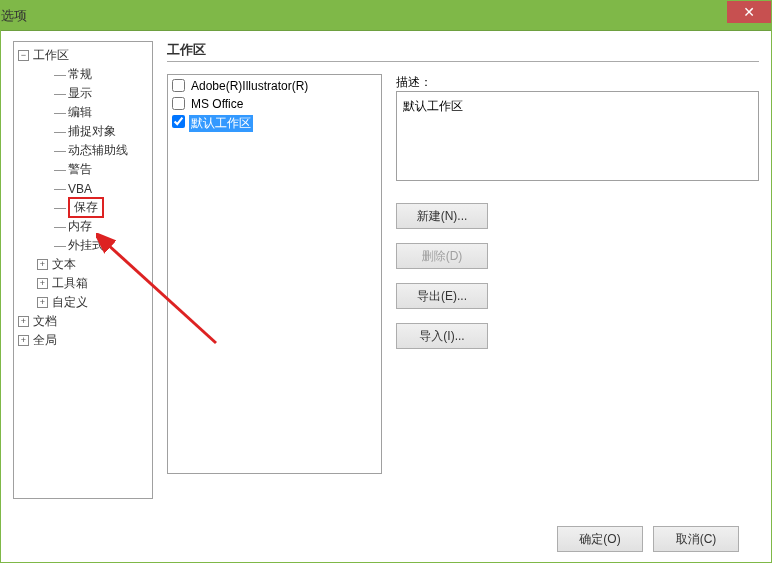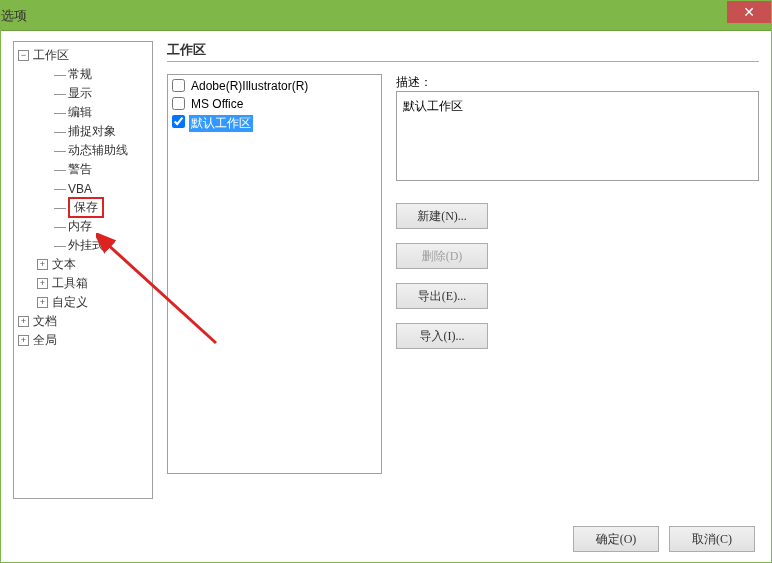--- a/index.html
+++ b/index.html
@@ -20,23 +20,23 @@
 .section-title { font-size: 13px; font-weight: bold; color: #333; border-bottom: 1px solid #aaa; padding-bottom: 2px; margin-bottom: 12px; }
 .lists-row { display: flex; gap: 14px; }
 .listbox { width: 215px; height: 400px; border: 1px solid #a0a0a0; background: #fff; padding: 4px; }
 .list-item { display: flex; align-items: flex-start; height: 18px; gap: 4px; }
 .list-item input[type=checkbox] { width: 13px; height: 13px; }
 .list-item .txt { padding: 0 2px; }
 .list-item.selected .txt { background: #3399ff; color: #fff; }
 .right-col { flex: 1; display: flex; flex-direction: column; }
 .desc-label { }
 .desc-box { width: 100%; height: 90px; border: 1px solid #a0a0a0; background: #fff; padding: 6px; margin-bottom: 22px; }
-.btn { width: 92px; height: 26px; border: 1px solid #adadad; background: linear-gradient(#f0f0f0,#e1e1e1); color: #333; font-size: 12px; cursor: pointer; margin-bottom: 14px; display: flex; align-items: center; justify-content: center; font-family: Liberation Serif, serif; }
+.btn { width: 92px; height: 26px; border: 1px solid #adadad; background: linear-gradient(#f0f0f0,#e1e1e1); color: #333; font-size: 12px; cursor: pointer; margin-bottom: 14px; display: flex; align-items: center; justify-content: center; }
 .btn.disabled { color: #a0a0a0; cursor: default; }
-.footer { position: absolute; bottom: 10px; right: 16px; display: flex; gap: 10px; }
+.footer { position: absolute; bottom: 10px; right: 32px; display: flex; gap: 10px; }
 .footer .btn { margin-bottom: 0; width: 86px; }
 .arrow-svg { position: absolute; left: 95px; top: 232px; pointer-events: none; }
 </style>
 </head>
 <body>
 
 <div class="window">
   <div class="titlebar">
     <span class="titlebar-text">选项</span>
     <div class="close-btn">

